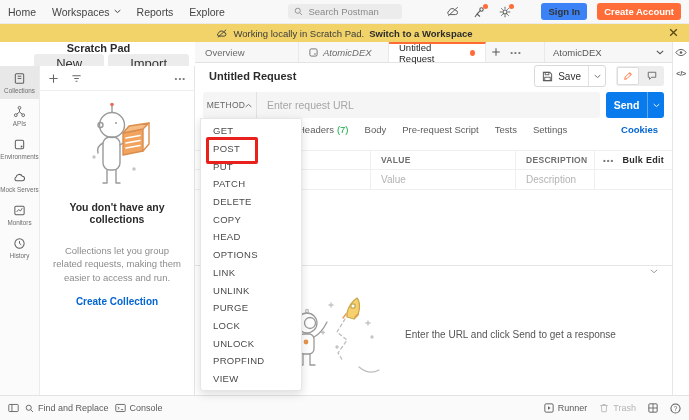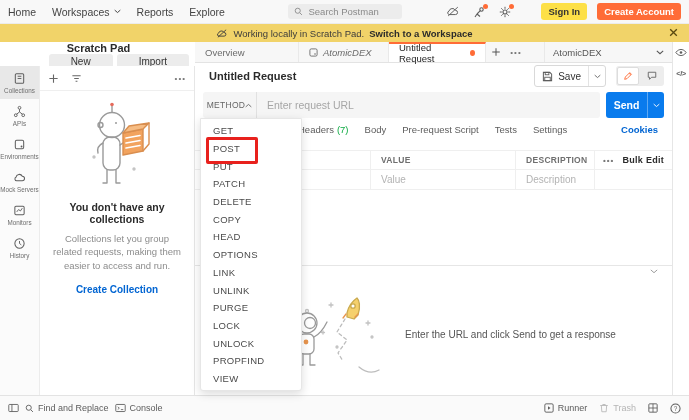--- a/index.html
+++ b/index.html
@@ -12,42 +12,42 @@
           border-bottom:1px solid #ececec;display:flex;align-items:center;padding:0 8px;box-sizing:border-box;}
   .topnav .navitem{font-size:10.5px;color:#444;margin-right:16px;display:flex;align-items:center;gap:4px;cursor:default;}
   .searchbox{position:absolute;left:50%;transform:translateX(-50%);width:102px;height:15px;background:#ececec;
              border-radius:3px;display:flex;align-items:center;gap:4px;padding:0 6px;color:#8a8a8a;}
   .searchbox input{border:none;background:transparent;outline:none;font-size:9.5px;width:80px;color:#555;
                    font-family:"Liberation Sans",sans-serif;}
   .searchbox input::placeholder{color:#8a8a8a;}
   .topright{margin-left:auto;display:flex;align-items:center;gap:10px;}
   .iconbtn{position:relative;width:16px;height:16px;display:flex;align-items:center;justify-content:center;}
   .notifdot{position:absolute;top:0;right:-1px;width:5px;height:5px;border-radius:50%;background:#ff6c37;}
-  .btn-signin{background:#fde047;border-radius:3px;padding:3px 7px;font-size:9.5px;font-weight:bold;color:#333;margin-left:18px;}
+  .btn-signin{background:#3b82f6;border-radius:3px;padding:3px 7px;font-size:9.5px;font-weight:bold;color:#333;margin-left:18px;}
   .btn-create{background:#ff6c37;border-radius:3px;padding:3px 7px;font-size:9.5px;font-weight:bold;color:#fff;}
   
   .banner{position:absolute;top:24px;left:0;right:0;height:18px;background:#f1d369;display:flex;align-items:center;
           justify-content:center;gap:5px;font-size:9.5px;color:#3b3b3b;}
   .banner .blink{font-weight:bold;color:#2b2b2b;}
   .banner-close{position:absolute;right:10px;top:3px;width:11px;height:11px;}
   
   .ws-header{position:absolute;top:42px;left:0;width:195px;height:24px;display:flex;align-items:center;
              padding:0 6px 0 8px;box-sizing:border-box;flex-direction:column;}
   .ws-title{font-weight:bold;font-size:11px;color:#2b2b2b;}
   .ws-btns{margin-left:auto;display:flex;gap:4px;}
-  .minibtn{background:#ececec;border-radius:3px;padding:2px 22px;font-size:10px;color:#333;}
+  .minibtn{background:#ececec;border-radius:3px;padding:2px 22px;font-size:13px;color:#333;}
   .rail{position:absolute;top:66px;left:0;width:40px;bottom:17px;background:#fbfbfb;border-right:1px solid #ececec;box-sizing:border-box;}
   .rail-item{height:33px;display:flex;flex-direction:column;align-items:center;justify-content:center;gap:2px;color:#555;}
   .rail-item.sel{background:#e8e8e8;}
   .rail-item .rlabel{font-size:6.3px;color:#6d6d6d;}
   .panel{position:absolute;top:66px;left:40px;width:155px;bottom:17px;background:#fff;border-right:1px solid #e6e6e6;box-sizing:border-box;}
   .panel-toolbar{height:24px;display:flex;align-items:center;gap:12px;padding:0 8px;border-bottom:1px solid #efefef;color:#666;}
   .panel-toolbar .spacer{flex:1;}
   .empty-coll{display:flex;flex-direction:column;align-items:center;text-align:center;padding:8px 8px 0;}
-  .empty-coll h3{font-size:10.5px;margin:6px 0 0;color:#2b2b2b;}
+  .empty-coll h3{font-size:10.5px;margin:6px 0 12px;color:#2b2b2b;}
   .empty-coll p{font-size:9.5px;color:#8c8c8c;line-height:1.4;margin:7px 2px 0;}
   .empty-coll .cta{margin-top:12px;font-size:10px;font-weight:bold;color:#0265d2;}
   
   .main{position:absolute;top:42px;left:195px;right:17px;bottom:17px;background:#fff;}
   .rightrail{position:absolute;top:42px;right:0;width:17px;bottom:17px;border-left:1px solid #e6e6e6;box-sizing:border-box;
              display:flex;flex-direction:column;align-items:center;gap:12px;padding-top:6px;color:#5e5e5e;}
   .code-glyph{font-size:7.5px;font-weight:bold;color:#5e5e5e;letter-spacing:-0.5px;}
   
   .tabstrip{position:absolute;top:0;left:0;right:0;height:21px;background:#f7f7f7;border-bottom:1px solid #e3e3e3;
             display:flex;align-items:stretch;box-sizing:border-box;}

